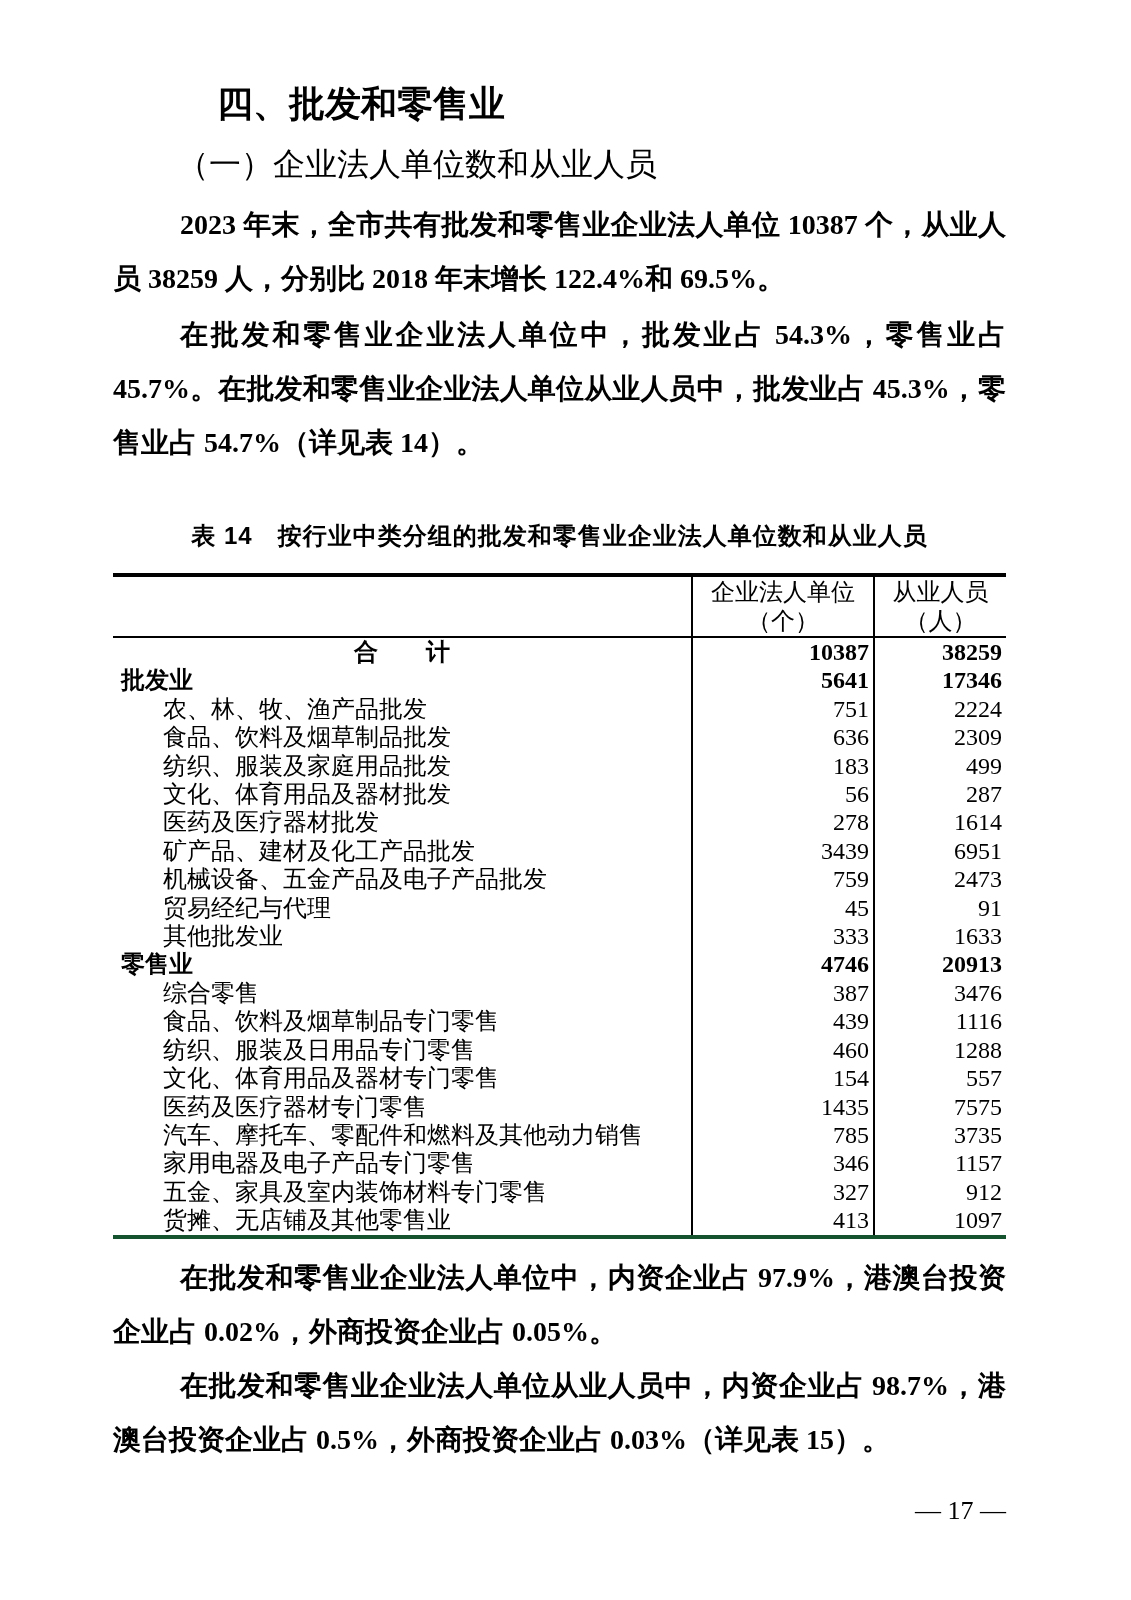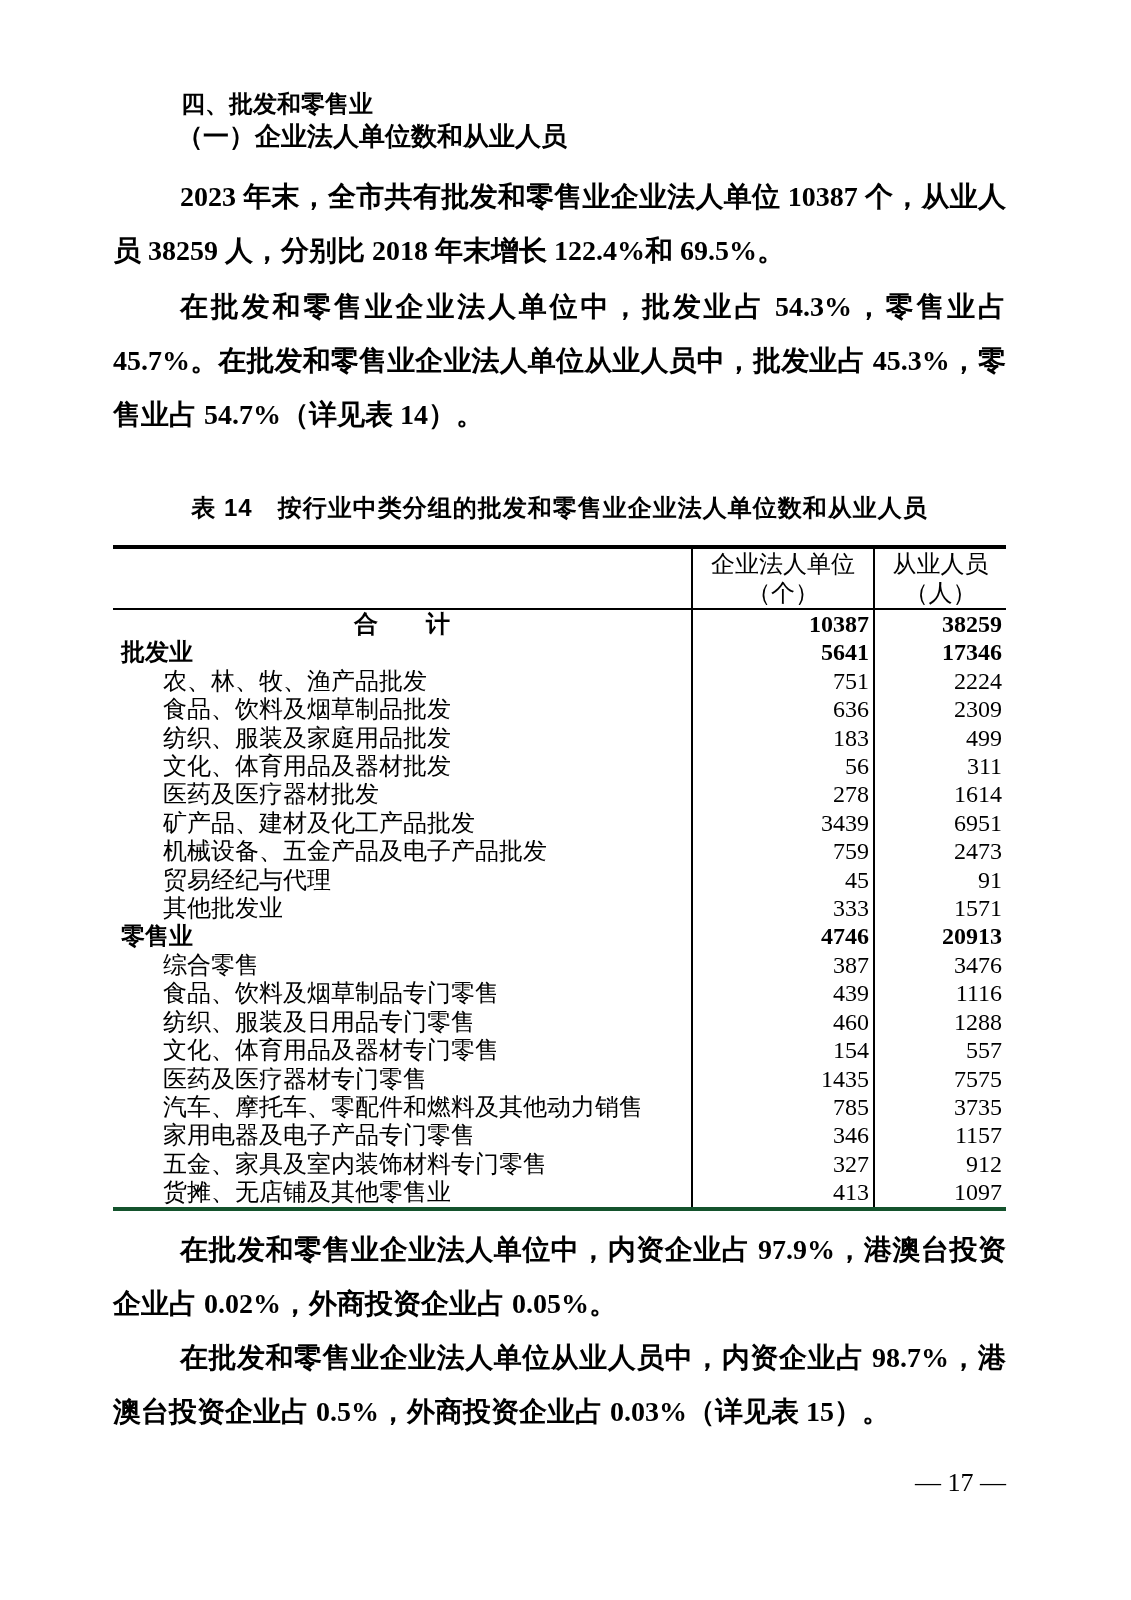--- a/index.html
+++ b/index.html
@@ -13,30 +13,31 @@
   }
   .page {
     position: absolute;
     inset: 0;
     padding: 88px 125px 0 113px;
     overflow: hidden;
   }
   .h1 {
     font-family: "Liberation Sans", "DejaVu Sans", sans-serif;
     font-weight: bold;
-    font-size: 24px;
-    line-height: 32px;
-    margin-left: 68px;
+    font-size: 36px;
+    line-height: 32px;
+    margin-left: 104px;
   }
   .h2 {
     font-family: "Liberation Sans", "DejaVu Sans", sans-serif;
-    font-weight: bold;
-    font-size: 26px;
+    font-weight: normal;
+    font-size: 32px;
     line-height: 32px;
     margin-left: 64px;
+    margin-top: 28px;
   }
   p.body-para {
     font-size: 28px;
     line-height: 54px;
     text-align: justify;
     text-justify: inter-ideograph;
     text-indent: 67px;
     font-weight: bold;
   }
   .p1 { margin-top: 18px; }
@@ -158,21 +159,21 @@
 
   <tr class="row-item">
     <td class="label">纺织、服装及家庭用品批发</td>
     <td class="num sep">183</td>
     <td class="num sep">499</td>
   </tr>
 
   <tr class="row-item">
     <td class="label">文化、体育用品及器材批发</td>
     <td class="num sep">56</td>
-    <td class="num sep">311</td>
+    <td class="num sep">287</td>
   </tr>
 
   <tr class="row-item">
     <td class="label">医药及医疗器材批发</td>
     <td class="num sep">278</td>
     <td class="num sep">1614</td>
   </tr>
 
   <tr class="row-item">
     <td class="label">矿产品、建材及化工产品批发</td>
@@ -188,21 +189,21 @@
 
   <tr class="row-item">
     <td class="label">贸易经纪与代理</td>
     <td class="num sep">45</td>
     <td class="num sep">91</td>
   </tr>
 
   <tr class="row-item">
     <td class="label">其他批发业</td>
     <td class="num sep">333</td>
-    <td class="num sep">1571</td>
+    <td class="num sep">1633</td>
   </tr>
 
   <tr class="row-group">
     <td class="label">零售业</td>
     <td class="num sep">4746</td>
     <td class="num sep">20913</td>
   </tr>
 
   <tr class="row-item">
     <td class="label">综合零售</td>

